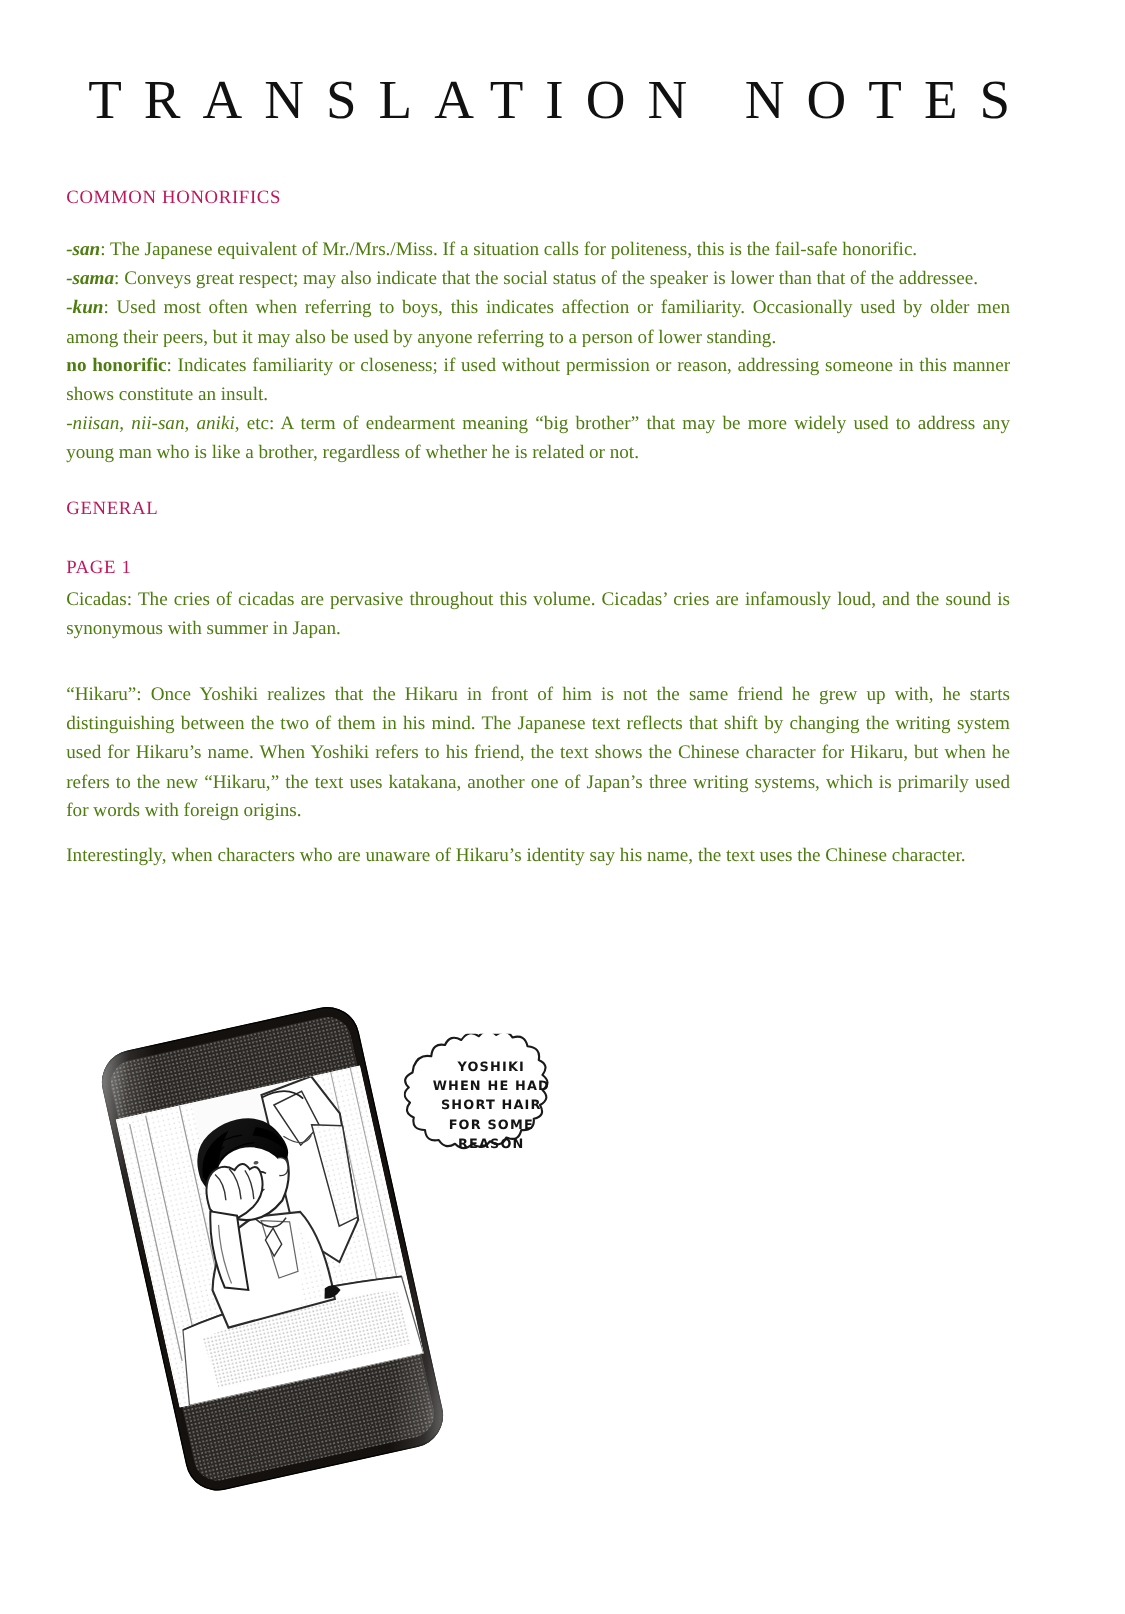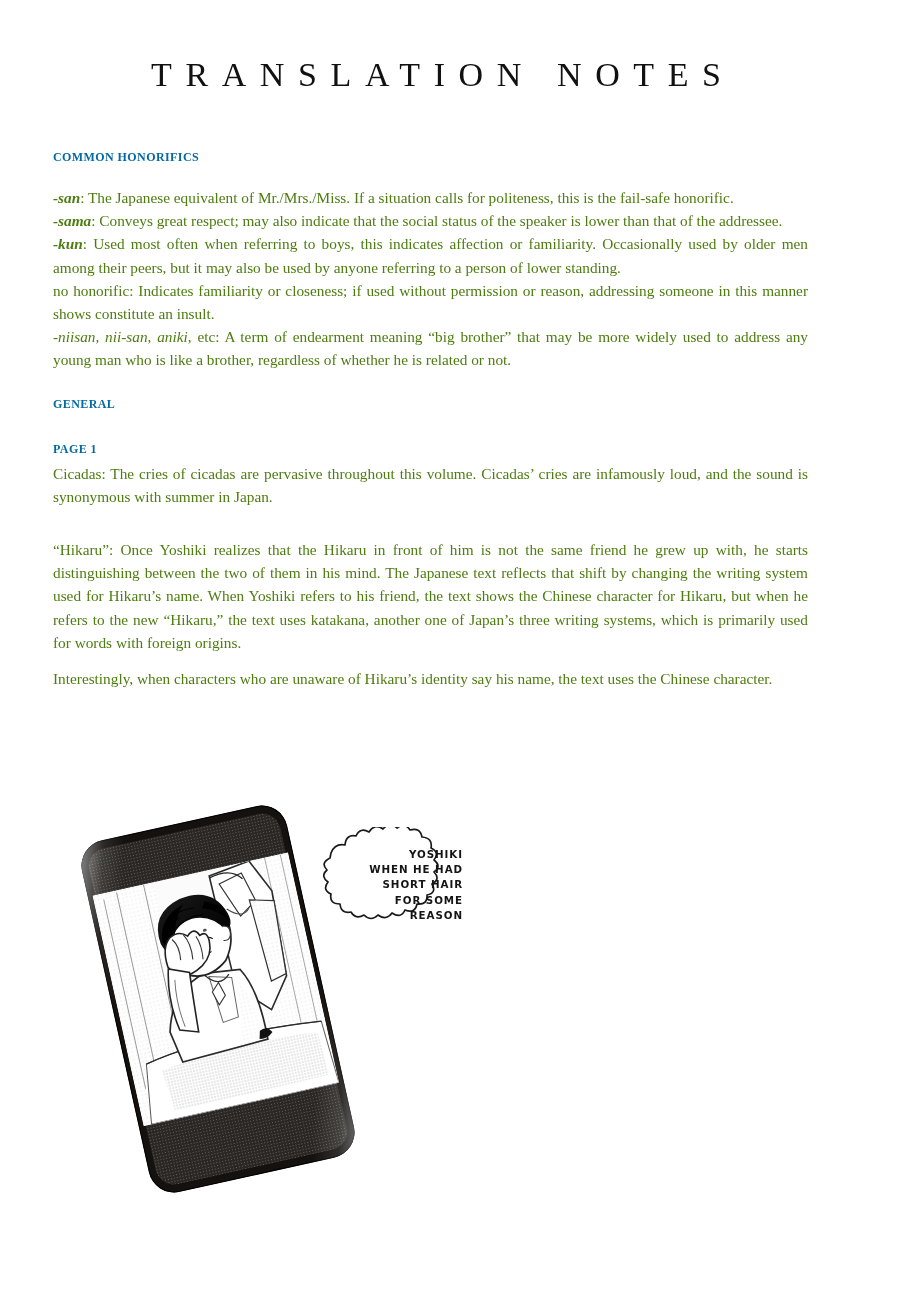--- a/index.html
+++ b/index.html
@@ -20,63 +20,63 @@
     position: absolute;
     inset: 0;
   }
 
   
   .doc-title {
     position: absolute;
     left: 53px;
     top: 57px;
     width: 766px;
-    font-size: 34px;
+    font-size: 44px;
     font-weight: 400;
     letter-spacing: 0.40em;
     text-indent: 0.40em;
     text-align: center;
     color: #111111;
     line-height: 1.05;
     white-space: nowrap;
   }
 
   
   .body-col {
     position: absolute;
     left: 53px;
     top: 150px;
     width: 755px;
   }
 
   .section-head {
-    font-size: 12px;
-    font-weight: bold;
+    font-size: 15px;
+    font-weight: normal;
     letter-spacing: 0.035em;
     margin: 0 0 0 0;
-    color: #0369a1;
+    color: #be185d;
   }
 
   .para {
     font-size: 15.3px;
     line-height: 23.2px;
     text-align: justify;
     margin: 0;
     color: #4d7c0f;
     hyphens: none;
   }
 
   .para.nojustify { text-align: left; }
 
   .lead-bi {
     font-weight: bold;
     font-style: italic;
   }
   .lead-b {
-    font-weight: normal;
+    font-weight: bold;
     font-style: normal;
   }
   .lead-i {
     font-style: italic;
     font-weight: normal;
   }
   .it { }
 
   .gap-after-head { height: 5px; }
   .gap-honorifics { height: 21px; }
@@ -165,21 +165,21 @@
     top: 20px;
     width: 140px;
     text-align: center;
     font-family: "DejaVu Sans", sans-serif;
     font-size: 10.3px;
     font-weight: bold;
     letter-spacing: 0.09em;
     line-height: 15.2px;
     color: #141414;
   }
-  .bubble-text div { white-space: nowrap; text-align: right; }
+  .bubble-text div { white-space: nowrap; }
 </style>
 </head>
 <body>
 
 <div class="page">
 
   <div class="doc-title">TRANSLATION NOTES</div>
 
   <div class="body-col">
 

